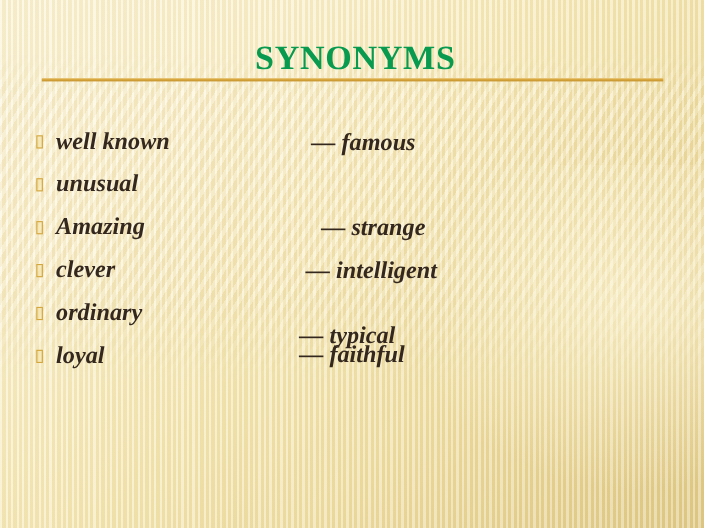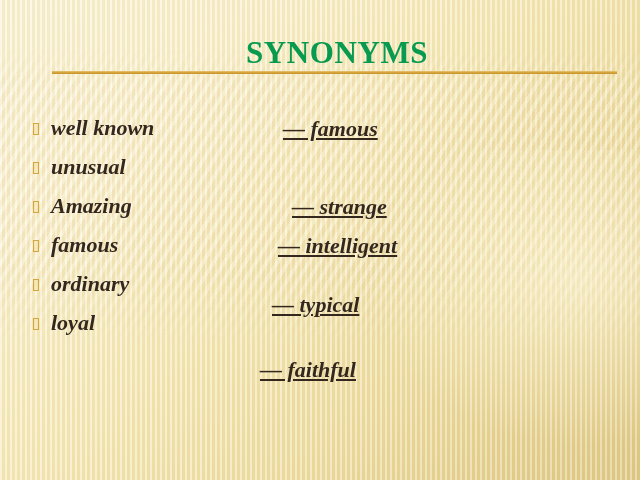--- a/index.html
+++ b/index.html
@@ -69,21 +69,21 @@
     right: -40px;
     top: 150px;
     width: 340px;
     height: 320px;
     background: radial-gradient(ellipse at 70% 40%, rgba(255,250,225,0.55) 0%, rgba(255,250,225,0.0) 62%);
   }
 
   
   .title-block {
     position: absolute;
-    left: 17px;
+    left: 3px;
     top: 36px;
     width: 600px;
     height: 48px;
   }
   .slide-title {
     position: absolute;
     left: 0;
     top: 0;
     width: 640px;
     text-align: center;
@@ -141,29 +141,28 @@
   .syn {
     position: absolute;
     top: 0;
     color: #34281E;
     font-family: "Liberation Serif", "DejaVu Serif", serif;
     font-style: italic;
     font-weight: bold;
     font-size: 22px;
     line-height: 31px;
     white-space: nowrap;
-    text-decoration: underline;
   }
   
   .row-0 .syn { left: 283px; }
   .row-1 .syn { left: 265px; }
   .row-2 .syn { left: 265px; }
   .row-3 .syn { left: 278px; }
   .row-4 .syn { left: 272px; margin-top: 21px; }
-  .row-5 .syn { left: 260px; margin-top: 48px; }
+  .row-5 .syn { left: 272px; }
 
   
   .row-0 .syn { top: 1px; }
   .row-1 .syn { top: 2px; }
   .row-2 .syn { top: 1px; padding-left: 27px; }
   .row-3 .syn { top: 1px; text-align: center; }
   .row-4 .syn { top: 0px; }
   .row-5 .syn { top: -1px; }
 </style>
 </head>
@@ -195,21 +194,21 @@
     </div>
 
     <div class="row row-2">
       <span class="bullet"></span>
       <span class="term">Amazing</span>
       <span class="syn">— strange</span>
     </div>
 
     <div class="row row-3">
       <span class="bullet"></span>
-      <span class="term">famous</span>
+      <span class="term">clever</span>
       <span class="syn">— intelligent</span>
     </div>
 
     <div class="row row-4">
       <span class="bullet"></span>
       <span class="term">ordinary</span>
       <span class="syn">— typical</span>
     </div>
 
     <div class="row row-5">

